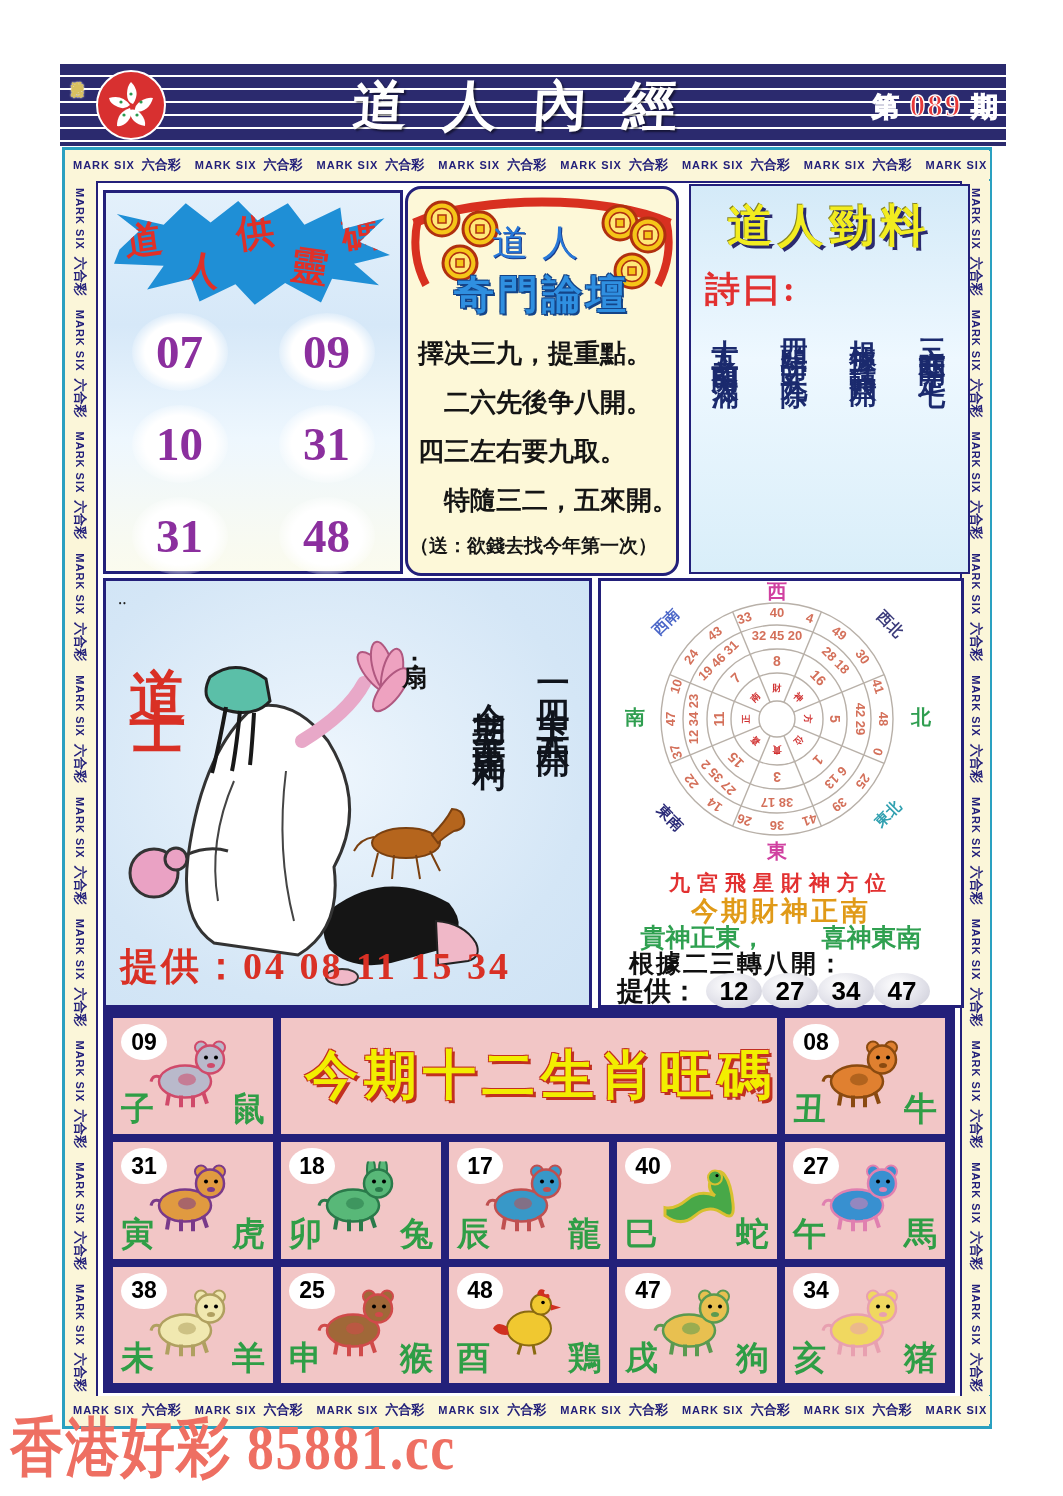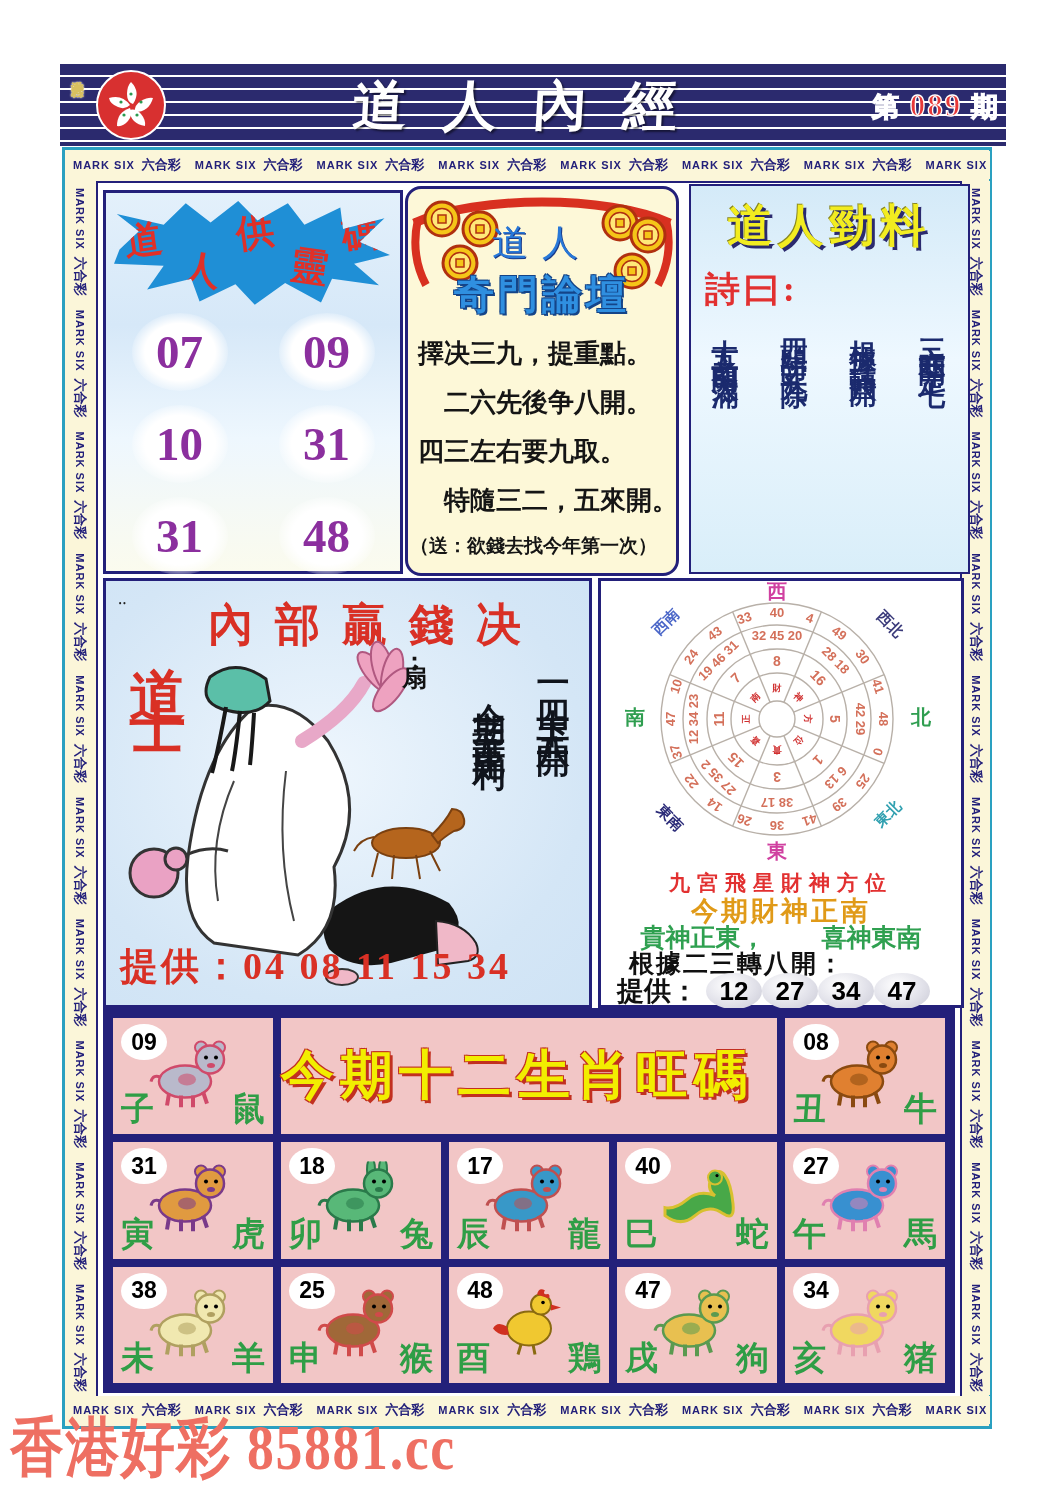--- a/index.html
+++ b/index.html
@@ -100,21 +100,21 @@
   .pill{width:56px;height:36px;border-radius:50%;display:flex;align-items:center;justify-content:center;
     background:radial-gradient(ellipse at 40% 35%,#ffffff 0%,#e2e2ea 55%,#c8c8d4 100%);
     color:#000;font-size:26px;font-weight:bold;font-family:"Liberation Sans",sans-serif;}
   
   #zodiac{position:absolute;left:103px;top:1008px;width:852px;height:385px;background:#23207a;
     border:4px solid #23207a;box-sizing:border-box;display:flex;flex-direction:column;gap:8px;
     padding:6px;z-index:2;}
   .zrow{display:flex;gap:8px;flex:1;}
   .zcell{position:relative;background:#f2c6c6;flex:1;}
   .zcell.fixed{flex:0 0 160px;}
-  .zbanner{position:relative;background:#f2c6c6;flex:1;display:flex;align-items:center;justify-content:flex-start;}
+  .zbanner{position:relative;background:#f2c6c6;flex:1;display:flex;align-items:center;justify-content:flex-end;}
   .zbanner .btxt{color:#f2ee00;font-size:53px;font-weight:bold;letter-spacing:6px;white-space:nowrap;
     text-shadow:3px 3px 0 #c23020,-1px -1px 0 #c23020,1px -1px 0 #c23020,-1px 1px 0 #c23020;}
   .znum{position:absolute;left:8px;top:6px;width:46px;height:36px;border-radius:50%;background:#ffffff;
     display:flex;align-items:center;justify-content:center;color:#000;font-size:23px;font-weight:bold;
     font-family:"Liberation Sans",sans-serif;}
   .zbranch{position:absolute;left:8px;bottom:2px;color:#2f9e46;font-size:33px;font-weight:bold;}
   .zanimal{position:absolute;right:8px;bottom:2px;color:#2f9e46;font-size:33px;font-weight:bold;}
   .zart{position:absolute;left:50%;top:50%;transform:translate(-50%,-52%);}
   
   #footer-text{position:absolute;left:10px;top:1404px;color:#ee6f62;font-size:64px;font-weight:bold;
@@ -768,21 +768,20 @@
     <div class="jinliao-cols" id="jinliao-cols">
         <div class="col">三六旺開定一七</div>
         <div class="col">根據二三轉八開</div>
         <div class="col">四頭防守二九除</div>
         <div class="col">十五之前開大滿</div>
       </div>
   </div>
 
   <div class="box" id="box-picture">
     <div class="pic-dots">‥</div>
-    <div class="pic-title">內部贏錢决</div>
     <div class="pic-daoshi">道士</div>
     <svg class="pic-art" width="483" height="384" viewBox="0 0 483 384">
 
       <path d="M225,288 q55 -42 118 -6 q22 26 -6 46 l-52 14 q-40 8 -62 -14 q-12 -22 2 -40z" fill="#151515"></path>
       <path d="M330,300 q28 2 40 22 q6 14 -8 18 l-30 4z" fill="#f0b8c8" stroke="#222" stroke-width="2"></path>
 
       <path d="M148,86 q-52 44 -66 150 q-8 64 26 86 l84 12 q44 -26 36 -88 q34 -62 -6 -126 q-34 -44 -74 -34z" fill="#ffffff" stroke="#333" stroke-width="3"></path>
       <path d="M128,160 q-26 60 -16 120" fill="none" stroke="#444" stroke-width="2"></path>
       <path d="M180,150 q-10 80 8 150" fill="none" stroke="#444" stroke-width="2"></path>
 

